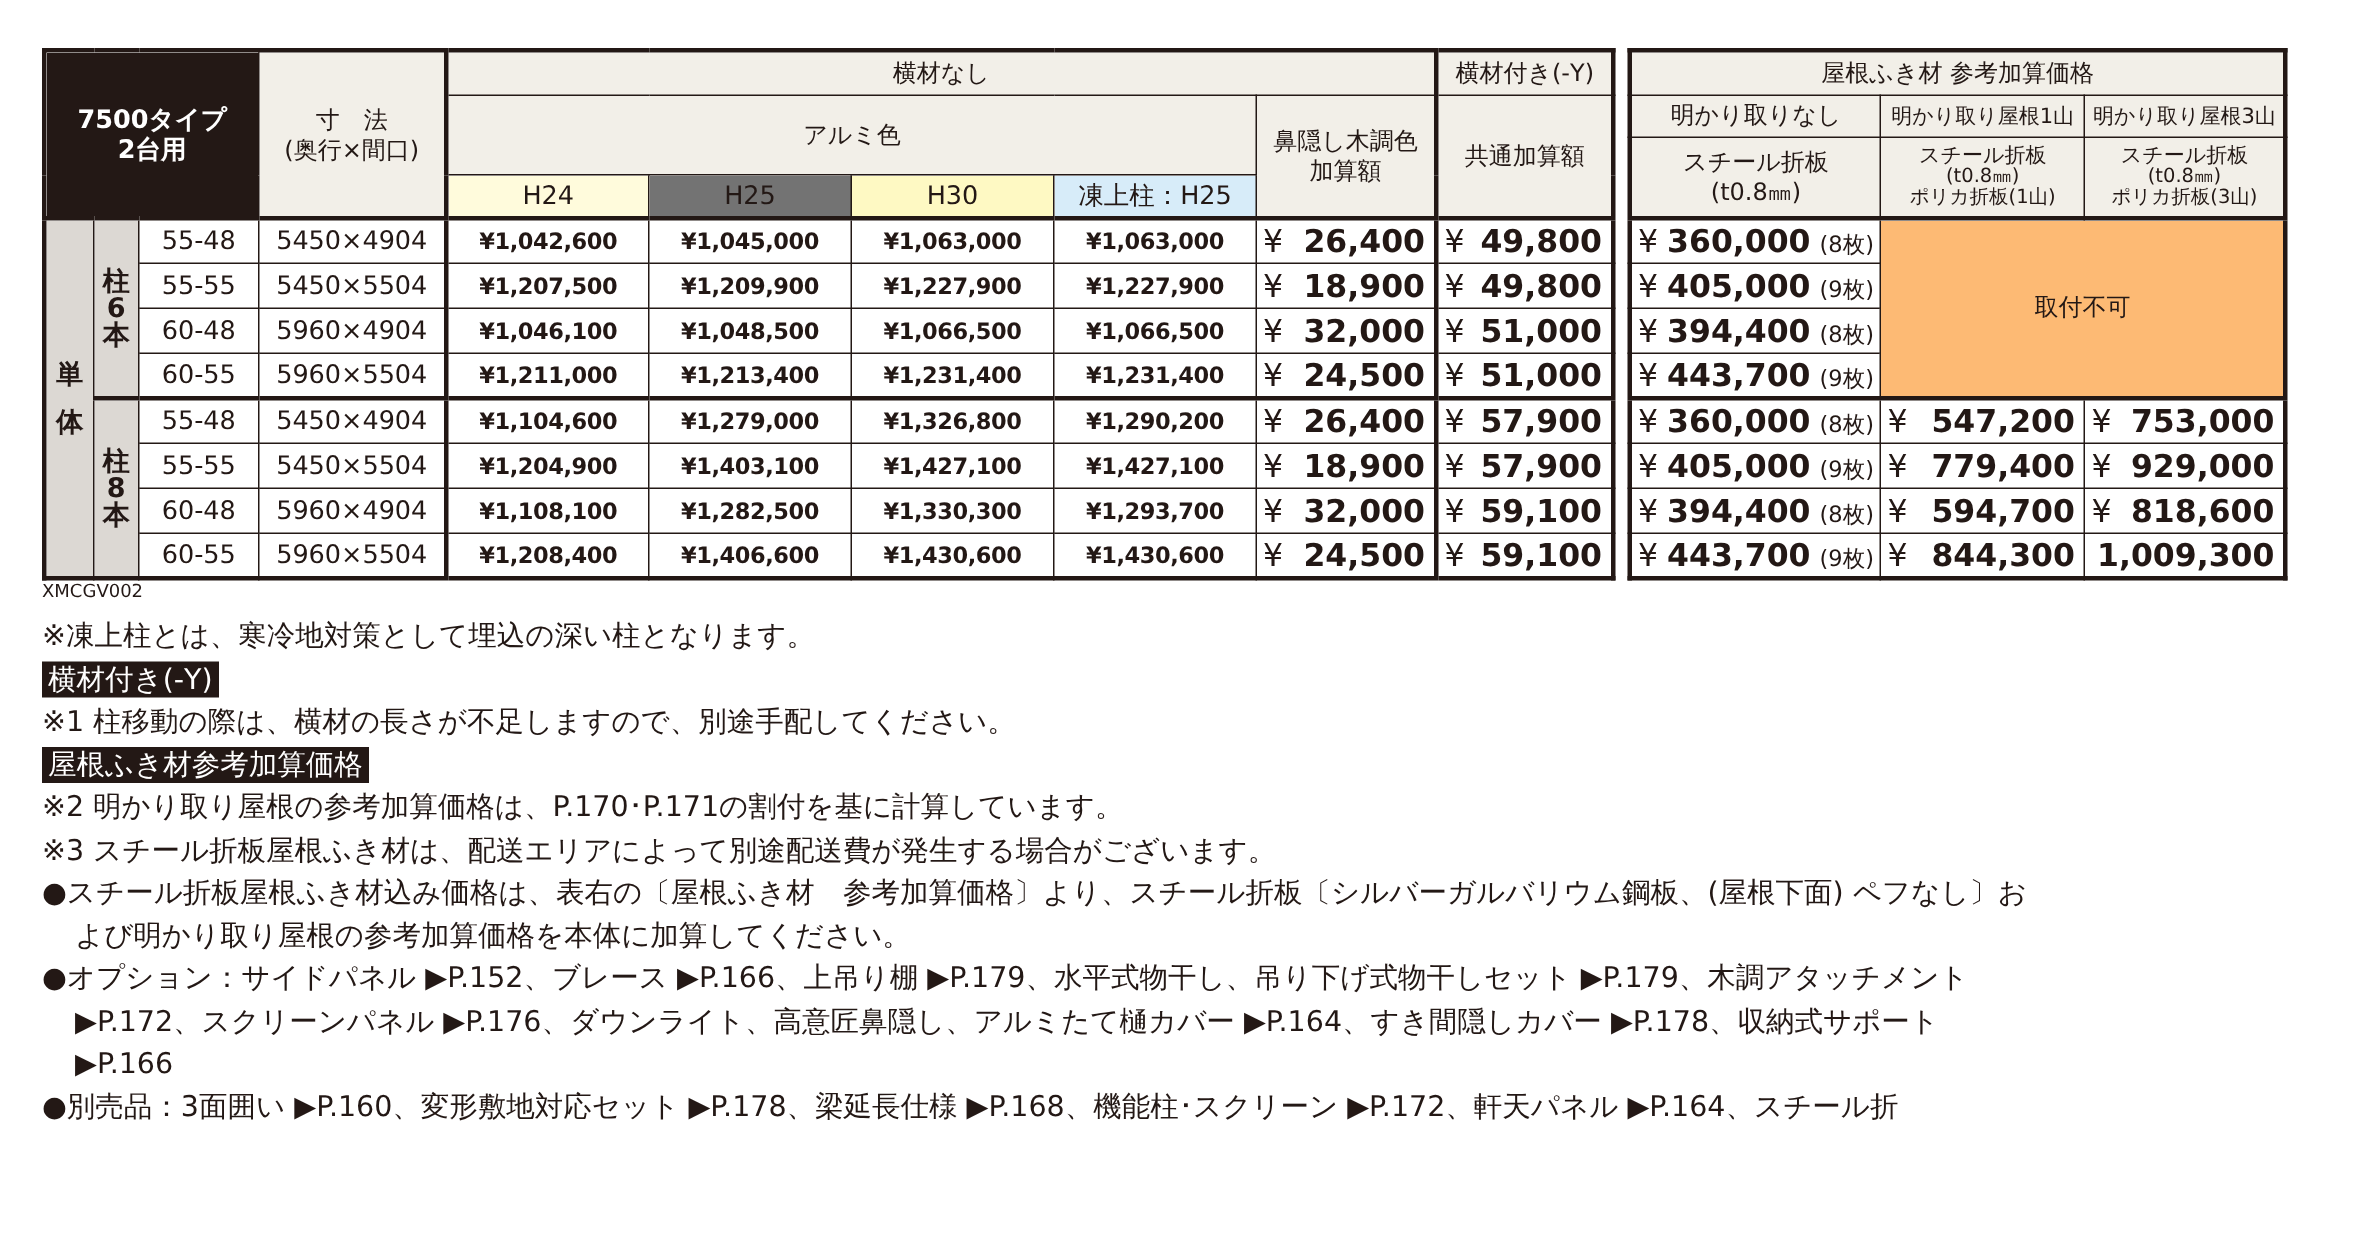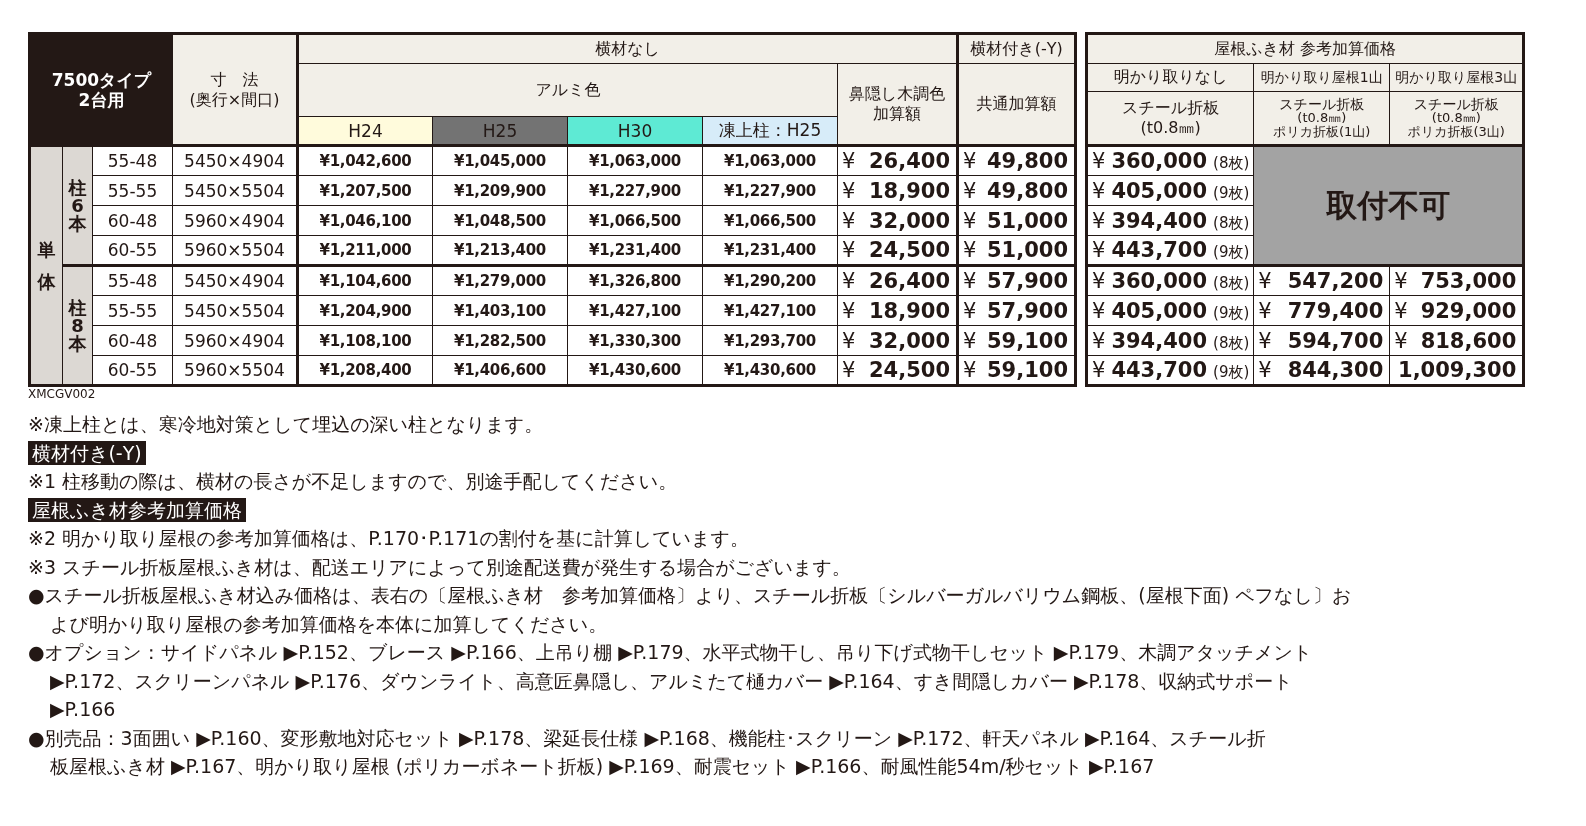--- a/index.html
+++ b/index.html
@@ -6,35 +6,35 @@
   body { width:1586px; height:826px; position:relative; overflow:hidden;
          font-family:"DejaVu Sans", "Liberation Sans", sans-serif; color:#231815; }
   .wrap { position:absolute; left:28px; top:32px; }
   table { border-collapse:collapse; table-layout:fixed; }
   td, th { padding:0; margin:0; text-align:center; vertical-align:middle; white-space:nowrap; overflow:hidden; }
   .main td { border:1px solid #231815; }
   .hdr { background:#f2efe8; font-size:16px; font-weight:normal; }
   .hdr-dark { background:#231815; color:#fff; font-size:17px; font-weight:bold; line-height:20px; }
   .h24 { background:#fffbdc; }
   .h25 { background:#737373; }
-  .h30 { background:#5eead4; }
+  .h30 { background:#fef9c3; }
   .hfrost { background:#d7ecf9; }
   .grp { background:#dcd8d3; font-size:18px; font-weight:bold; line-height:22px; }
   .code { font-size:17px; }
   .size { font-size:17px; }
   .price { font-size:15px; font-weight:bold; letter-spacing:-0.3px; }
   .pyen { display:flex; justify-content:space-between; padding:0 6px 0 4px; font-size:21px; font-weight:bold; }
   .pyen .y { font-weight:normal; }
   .roof { display:flex; justify-content:flex-start; align-items:baseline; padding:0 4px; font-size:21px; font-weight:bold; gap:6px; }
   .roof .y { font-weight:normal; }
   .roof .cnt { font-size:15px; font-weight:normal; }
   .small { font-size:13px; line-height:14px; }
   .thick-l { border-left:3px solid #231815 !important; }
   .thick-t td { border-top:3px solid #231815; }
-  .na { font-size:31px; font-weight:bold; background:#a3a3a3; }
+  .na { font-size:16px; font-weight:normal; background:#fdba74; }
   .footer-code { position:absolute; left:28px; top:387px; font-size:12px; }
   .notes { position:absolute; left:28px; top:410px; width:1530px; font-size:19px; line-height:28.5px; }
   .notes .line { white-space:nowrap; }
   .notes .tag { display:inline-block; background:#231815; color:#fff; padding:0 4px; line-height:24px; }
   .notes .indent { padding-left:22px; }
 </style>
 </head>
 <body>
 
 <div class="wrap">
@@ -424,14 +424,13 @@
   <div class="line">※1 柱移動の際は、横材の長さが不足しますので、別途手配してください。</div>
   <div class="line"><span class="tag">屋根ふき材参考加算価格</span></div>
   <div class="line">※2 明かり取り屋根の参考加算価格は、P.170･P.171の割付を基に計算しています。</div>
   <div class="line">※3 スチール折板屋根ふき材は、配送エリアによって別途配送費が発生する場合がございます。</div>
   <div class="line">●スチール折板屋根ふき材込み価格は、表右の〔屋根ふき材　参考加算価格〕より、スチール折板〔シルバーガルバリウム鋼板、(屋根下面) ペフなし〕お</div>
   <div class="line indent">よび明かり取り屋根の参考加算価格を本体に加算してください。</div>
   <div class="line">●オプション：サイドパネル ▶P.152、ブレース ▶P.166、上吊り棚 ▶P.179、水平式物干し、吊り下げ式物干しセット ▶P.179、木調アタッチメント</div>
   <div class="line indent">▶P.172、スクリーンパネル ▶P.176、ダウンライト、高意匠鼻隠し、アルミたて樋カバー ▶P.164、すき間隠しカバー ▶P.178、収納式サポート</div>
   <div class="line indent">▶P.166</div>
   <div class="line">●別売品：3面囲い ▶P.160、変形敷地対応セット ▶P.178、梁延長仕様 ▶P.168、機能柱･スクリーン ▶P.172、軒天パネル ▶P.164、スチール折</div>
-  <div class="line indent">板屋根ふき材 ▶P.167、明かり取り屋根 (ポリカーボネート折板) ▶P.169、耐震セット ▶P.166、耐風性能54m/秒セット ▶P.167</div>
 </div>
 
 </body></html>

